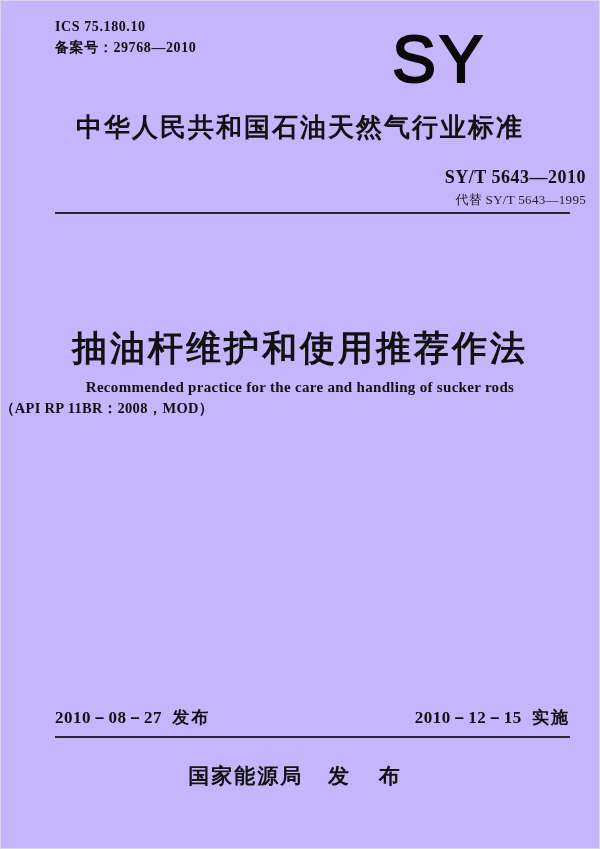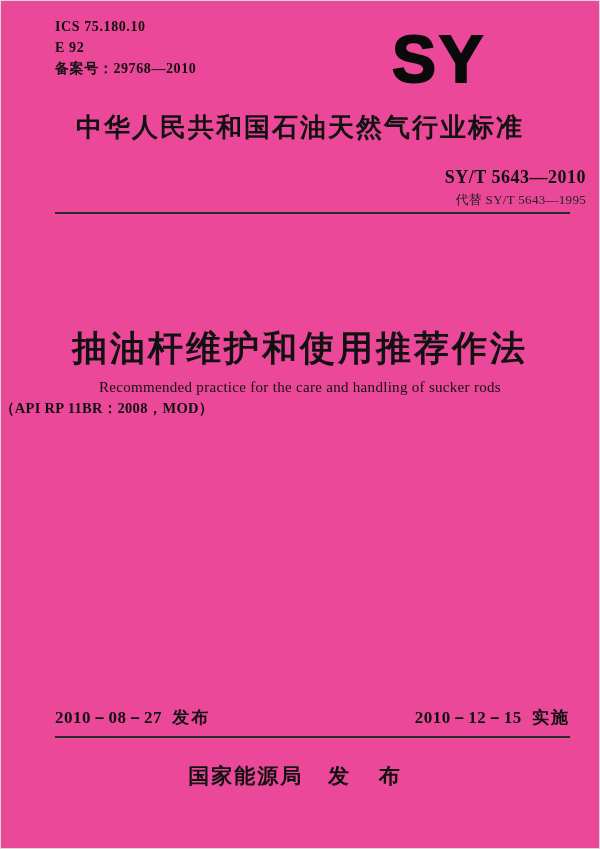--- a/index.html
+++ b/index.html
@@ -5,21 +5,21 @@
   html, body {
     margin: 0;
     padding: 0;
     background: #e8e8e8;
   }
   .page {
     position: relative;
     width: 600px;
     height: 849px;
     margin: 0 auto;
-    background: #ec4899;
+    background: #c4b5fd;
     overflow: hidden;
     color: #1a1a1a;
     font-family: "Liberation Serif", serif;
     box-shadow: inset 0 0 0 1px #d9d9d9;
   }
 
   
   .ics-block {
     position: absolute;
     left: 55px;
@@ -31,21 +31,21 @@
     letter-spacing: 0.6px;
     color: #111;
   }
 
   
   .sy-logo {
     position: absolute;
     left: 392px;
     top: 26px;
     font-family: "Liberation Sans", sans-serif;
-    font-weight: 700;
+    font-weight: 400;
     font-size: 66px;
     line-height: 66px;
     letter-spacing: 3px;
     color: #0a0a0a;
     -webkit-text-stroke: 2px #0a0a0a;
   }
 
   
   .standard-category {
     position: absolute;
@@ -106,21 +106,21 @@
     white-space: nowrap;
   }
 
   .title-en {
     position: absolute;
     left: 0;
     top: 379px;
     width: 100%;
     text-align: center;
     font-family: "Liberation Serif", serif;
-    font-weight: normal;
+    font-weight: bold;
     font-size: 15px;
     letter-spacing: 0.3px;
     color: #111;
   }
   .title-en-note {
     position: absolute;
     left: 0;
     top: 399px;
     width: 100%;
     text-align: left;
@@ -173,21 +173,20 @@
     letter-spacing: 12px;
   }
 </style>
 </head>
 <body>
 
 <div class="page">
 
   <div class="ics-block">
     <div>ICS 75.180.10</div>
-    <div>E 92</div>
     <div>备案号：29768—2010</div>
   </div>
 
   <div class="sy-logo">SY</div>
 
   <div class="standard-category">中华人民共和国石油天然气行业标准</div>
 
   <div class="std-number">SY/T 5643—2010</div>
   <div class="replaces">代替 SY/T 5643—1995</div>
 

